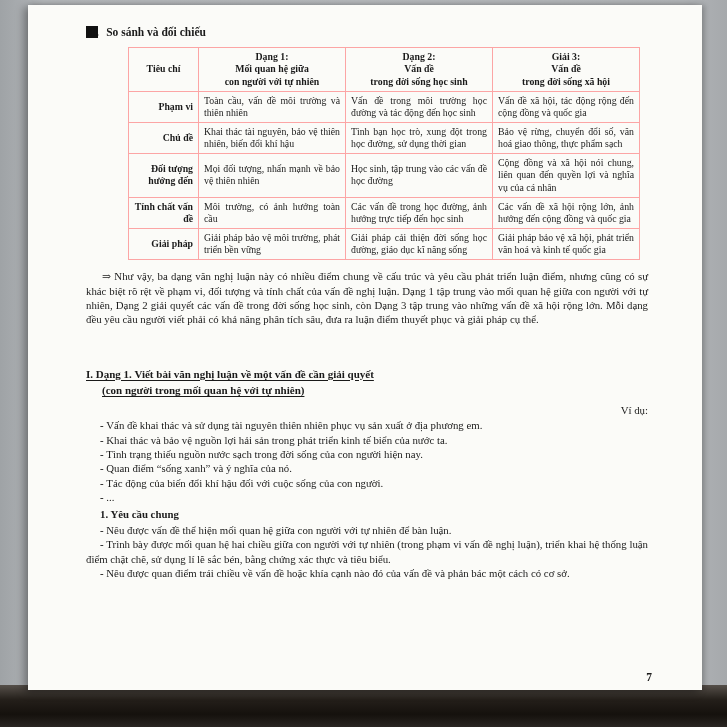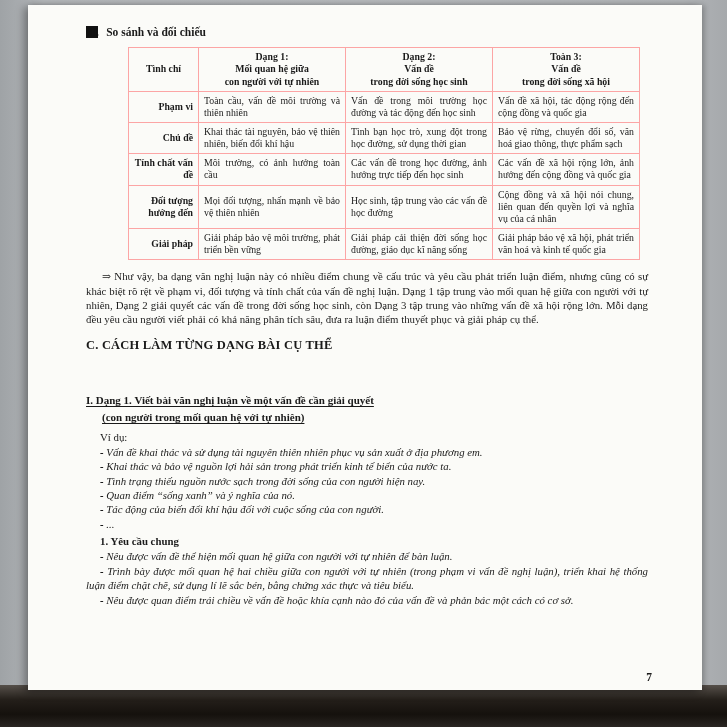--- a/index.html
+++ b/index.html
@@ -34,22 +34,22 @@
   .cmp td.label { font-weight:bold; text-align:right; }
   .cmp td.cell { text-align:justify; text-justify:inter-word; }
   
   .para { text-align:justify; text-indent:16px; margin:0 0 8px 0; }
   
   .c-heading { font-size:12.5px; font-weight:bold; letter-spacing:0.2px; margin:10px 0 9px 0; }
   
   .d1-heading { font-weight:bold; font-size:11px; margin-bottom:5px;margin-top:40px; }
   .d1-line1, .d1-line2 { text-decoration:underline; text-underline-offset:2px; }
   .d1-line2 { margin-left:16px; margin-top:2px; display:inline-block; }
-  .vidu { text-indent:14px; margin:2px 0 1px 0; }
-  .bullet { text-indent:14px; text-align:justify;font-style:italic; }
+  .vidu { text-indent:14px; margin:2px 0 1px 0;text-align:right; }
+  .bullet { text-indent:14px; text-align:justify; }
   .bullet .dash { font-weight:bold; }
   .yc-heading { font-weight:bold; text-indent:14px; margin:3px 0 1px 0; }
   .page-number { position:absolute; right:50px; bottom:5px; font-weight:bold; font-size:11.5px; }
 </style>
 </head>
 <body>
 
 <div class="scene">
   <div class="bottom-band"></div>
 
@@ -62,75 +62,74 @@
 
     <table class="cmp" id="cmp-table">
       <colgroup>
           <col class="c0">
           <col>
           <col>
           <col>
         </colgroup>
     <thead>
           <tr>
-            <th>Tình chí</th>
+            <th>Tiêu chí</th>
             <th>
               <div>Dạng 1:</div>
               <div>Mối quan hệ giữa</div>
               <div>con người với tự nhiên</div>
             </th>
             <th>
               <div>Dạng 2:</div>
               <div>Vấn đề</div>
               <div>trong đời sống học sinh</div>
             </th>
             <th>
-              <div>Toàn 3:</div>
+              <div>Giải 3:</div>
               <div>Vấn đề</div>
               <div>trong đời sống xã hội</div>
             </th>
           </tr>
         </thead>
         <tbody>
           <tr>
             <td class="label">Phạm vi</td>
             <td class="cell">Toàn cầu, vấn đề môi trường và thiên nhiên</td>
             <td class="cell">Vấn đề trong môi trường học đường và tác động đến học sinh</td>
             <td class="cell">Vấn đề xã hội, tác động rộng đến cộng đồng và quốc gia</td>
           </tr>
           <tr>
             <td class="label">Chủ đề</td>
             <td class="cell">Khai thác tài nguyên, bảo vệ thiên nhiên, biến đổi khí hậu</td>
             <td class="cell">Tình bạn học trò, xung đột trong học đường, sử dụng thời gian</td>
             <td class="cell">Bảo vệ rừng, chuyển đổi số, văn hoá giao thông, thực phẩm sạch</td>
           </tr>
           <tr>
+            <td class="label">Đối tượng hướng đến</td>
+            <td class="cell">Mọi đối tượng, nhấn mạnh về bảo vệ thiên nhiên</td>
+            <td class="cell">Học sinh, tập trung vào các vấn đề học đường</td>
+            <td class="cell">Cộng đồng và xã hội nói chung, liên quan đến quyền lợi và nghĩa vụ của cá nhân</td>
+          </tr>
+          <tr>
             <td class="label">Tính chất vấn đề</td>
             <td class="cell">Môi trường, có ảnh hưởng toàn cầu</td>
             <td class="cell">Các vấn đề trong học đường, ảnh hưởng trực tiếp đến học sinh</td>
             <td class="cell">Các vấn đề xã hội rộng lớn, ảnh hưởng đến cộng đồng và quốc gia</td>
-          </tr>
-          <tr>
-            <td class="label">Đối tượng hướng đến</td>
-            <td class="cell">Mọi đối tượng, nhấn mạnh về bảo vệ thiên nhiên</td>
-            <td class="cell">Học sinh, tập trung vào các vấn đề học đường</td>
-            <td class="cell">Cộng đồng và xã hội nói chung, liên quan đến quyền lợi và nghĩa vụ của cá nhân</td>
           </tr>
           <tr>
             <td class="label">Giải pháp</td>
             <td class="cell">Giải pháp bảo vệ môi trường, phát triển bền vững</td>
             <td class="cell">Giải pháp cải thiện đời sống học đường, giáo dục kĩ năng sống</td>
             <td class="cell">Giải pháp bảo vệ xã hội, phát triển văn hoá và kinh tế quốc gia</td>
           </tr>
         </tbody>
       </table>
 
     <p class="para">⇒ Như vậy, ba dạng văn nghị luận này có nhiều điểm chung về cấu trúc và yêu cầu phát triển luận điểm, nhưng cũng có sự khác biệt rõ rệt về phạm vi, đối tượng và tính chất của vấn đề nghị luận. Dạng 1 tập trung vào mối quan hệ giữa con người với tự nhiên, Dạng 2 giải quyết các vấn đề trong đời sống học sinh, còn Dạng 3 tập trung vào những vấn đề xã hội rộng lớn. Mỗi dạng đều yêu cầu người viết phải có khả năng phân tích sâu, đưa ra luận điểm thuyết phục và giải pháp cụ thể.</p>
 
-    <h2 class="c-heading">C. CÁCH LÀM TỪNG DẠNG BÀI CỤ THỂ</h2>
 
     <div class="d1-heading">
       <div class="d1-line1">I. Dạng 1. Viết bài văn nghị luận về một vấn đề cần giải quyết</div>
       <div><span class="d1-line2">(con người trong mối quan hệ với tự nhiên)</span></div>
     </div>
 
     <p class="vidu">Ví dụ:</p>
     <div id="examples-list">
         <div class="bullet"><span class="dash">- </span>Vấn đề khai thác và sử dụng tài nguyên thiên nhiên phục vụ sản xuất ở địa phương em.</div>
         <div class="bullet"><span class="dash">- </span>Khai thác và bảo vệ nguồn lợi hải sản trong phát triển kinh tế biển của nước ta.</div>

